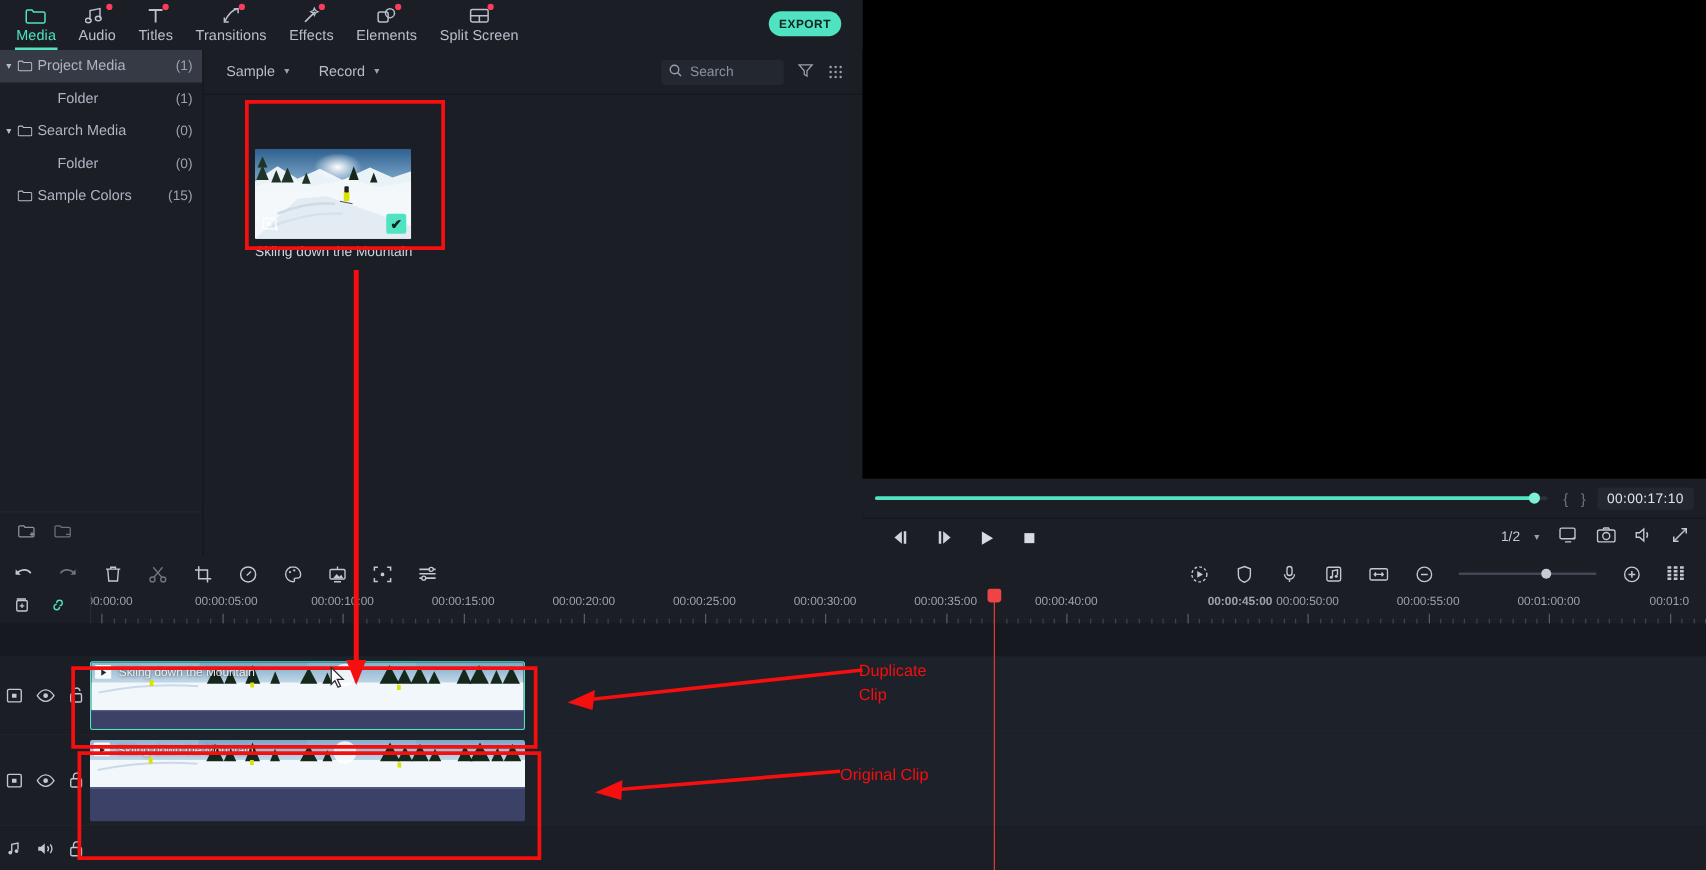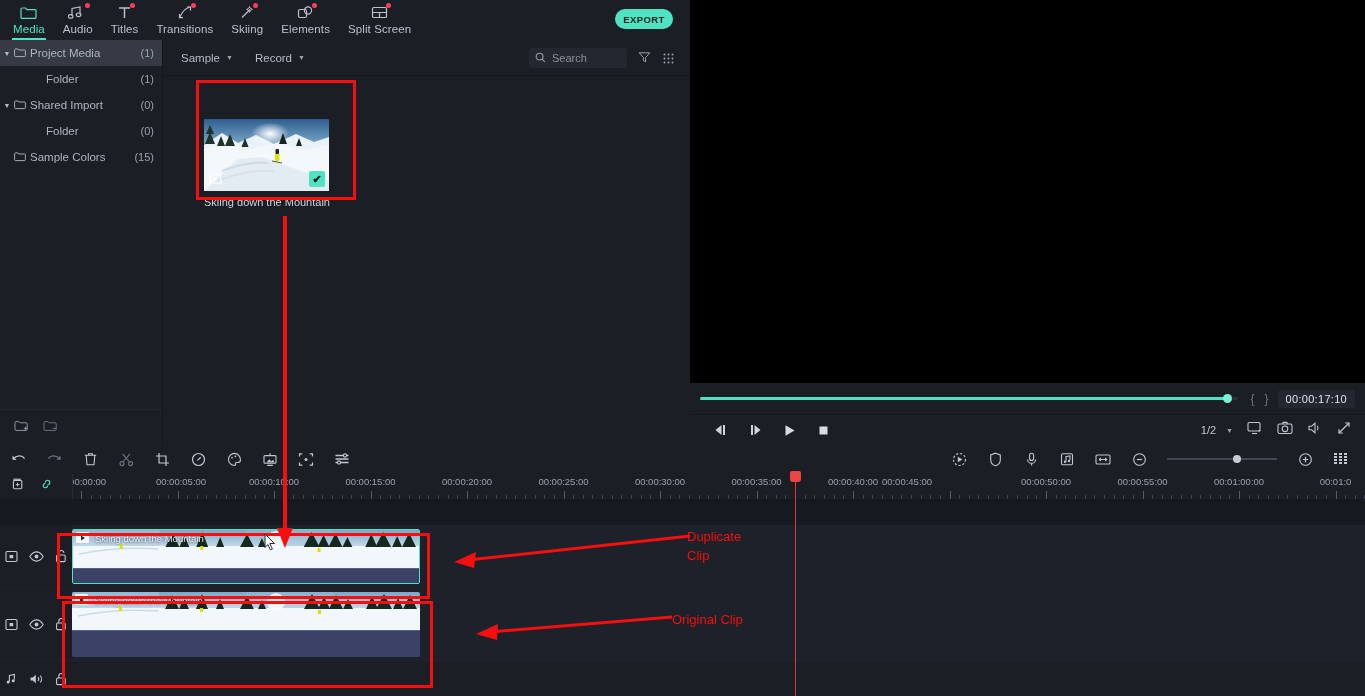--- a/index.html
+++ b/index.html
@@ -300,21 +300,21 @@
     </div>
 
     <div class="navitem">
       <span class="navicon">
         <svg width="16" height="15" viewBox="0 0 16 15">
             <path d="M3 12.5L11 4.5" stroke="#b9c0cb" stroke-width="1.3" fill="none"></path>
             <path d="M10.5 1.5l.9 2 2 .9-2 .9-.9 2-.9-2-2-.9 2-.9z" fill="none" stroke="#b9c0cb" stroke-width="1"></path>
           </svg>
         <i class="reddot"></i>
       </span>
-      <span class="navlabel">Skiing</span>
+      <span class="navlabel">Effects</span>
     </div>
 
     <div class="navitem">
       <span class="navicon">
         <svg width="17" height="15" viewBox="0 0 17 15">
             <rect x="1.5" y="4.5" width="8" height="8" rx="1.5" fill="none" stroke="#b9c0cb" stroke-width="1.2"></rect>
             <circle cx="11" cy="5.5" r="3.6" fill="none" stroke="#b9c0cb" stroke-width="1.2"></circle>
           </svg>
         <i class="reddot"></i>
       </span>
@@ -355,21 +355,21 @@
       <span class="scount">(1)</span>
     </div>
 
     <div class="side-row">
       <span class="caret">▼</span>
       <span class="folder">
         <svg width="12" height="10" viewBox="0 0 12 10">
             <path d="M.6 1.8A.9.9 0 0 1 1.5.9h2.4l.9 1.1h5.7a.9.9 0 0 1 .9.9v4.8a.9.9 0 0 1-.9.9H1.5a.9.9 0 0 1-.9-.9z" fill="none" stroke="#b6bcc6" stroke-width=".9"></path>
           </svg>
       </span>
-      <span class="slabel">Shared Import</span>
+      <span class="slabel">Search Media</span>
       <span class="scount">(0)</span>
     </div>
 
     <div class="side-row indent">
       <span class="caret"></span>
       <span class="folder"></span>
       <span class="slabel">Folder</span>
       <span class="scount">(0)</span>
     </div>
 
@@ -812,21 +812,21 @@
         <div class="tick-major" style="left: 780px;"></div>
         <div class="tick-minor" style="left: 789.65px;"></div>
         <div class="tick-minor" style="left: 799.3px;"></div>
         <div class="tick-minor" style="left: 808.95px;"></div>
         <div class="tick-minor" style="left: 818.6px;"></div>
         <div class="tick-minor" style="left: 828.25px;"></div>
         <div class="tick-minor" style="left: 837.9px;"></div>
         <div class="tick-minor" style="left: 847.55px;"></div>
         <div class="tick-minor" style="left: 857.2px;"></div>
         <div class="tick-minor" style="left: 866.85px;"></div>
-        <div class="tick-label" style="left: 834px;">00:00:45:00</div>
+        <div class="tick-label" style="left: 919px; font-weight: bold;">00:00:45:00</div>
         <div class="tick-major" style="left: 876.5px;"></div>
         <div class="tick-minor" style="left: 886.15px;"></div>
         <div class="tick-minor" style="left: 895.8px;"></div>
         <div class="tick-minor" style="left: 905.45px;"></div>
         <div class="tick-minor" style="left: 915.1px;"></div>
         <div class="tick-minor" style="left: 924.75px;"></div>
         <div class="tick-minor" style="left: 934.4px;"></div>
         <div class="tick-minor" style="left: 944.05px;"></div>
         <div class="tick-minor" style="left: 953.7px;"></div>
         <div class="tick-minor" style="left: 963.35px;"></div>

